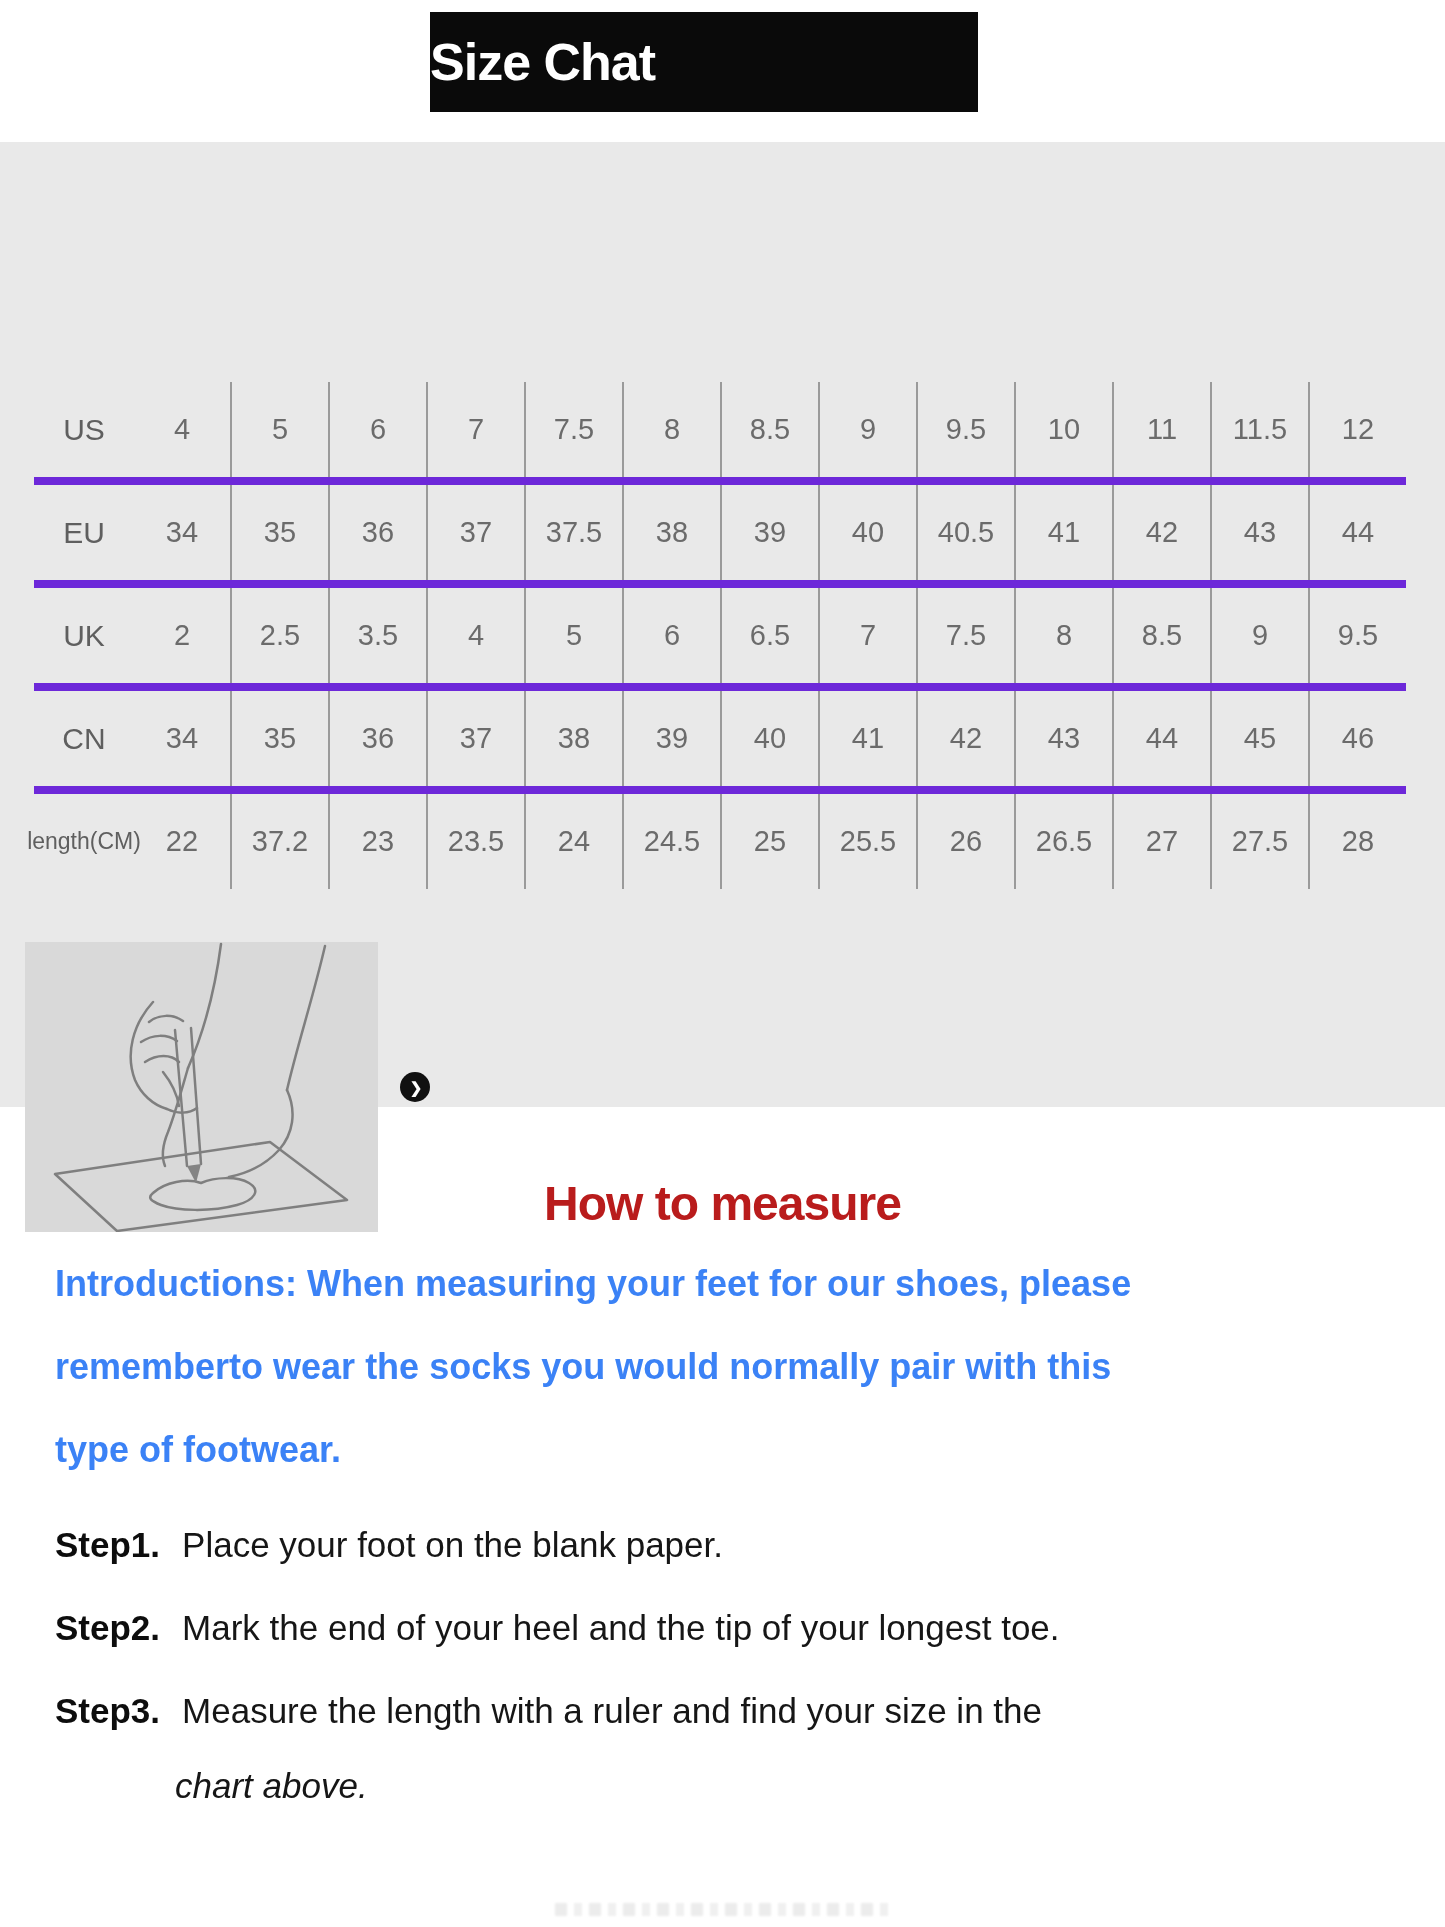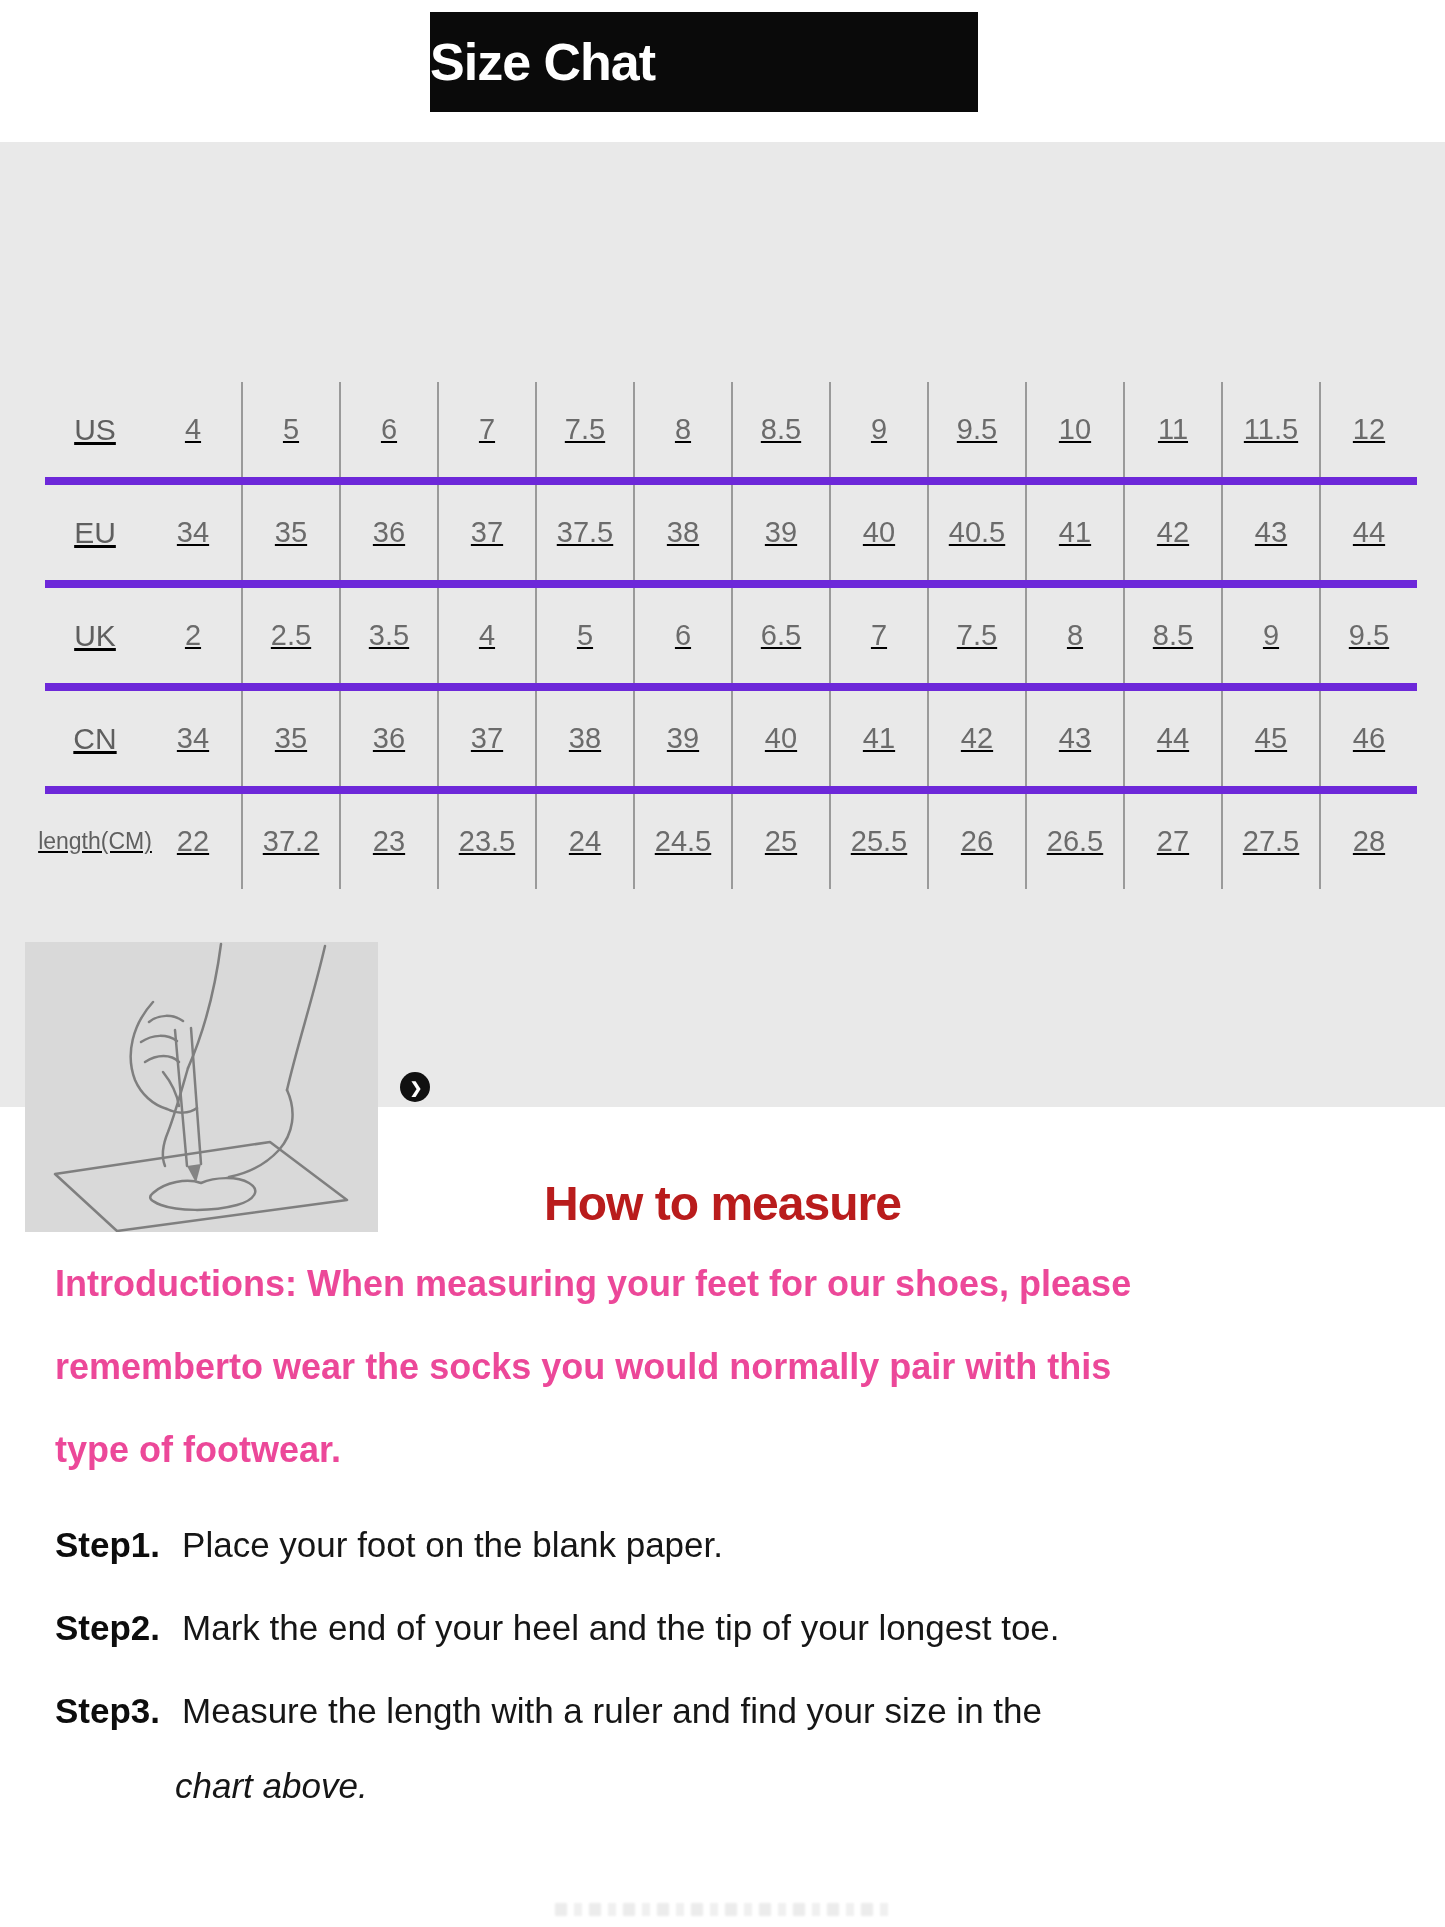--- a/index.html
+++ b/index.html
@@ -9,42 +9,42 @@
 
   
   .header-band{left:430px;top:12px;width:548px;height:100px;background:#0a0a0a;
     display:flex;align-items:center;justify-content:flex-start;}
   .header-band .title{color:#ffffff;font-size:52px;font-weight:700;letter-spacing:-1px;}
 
   
   .panel{left:0;top:142px;width:1445px;height:965px;background:#e9e9e9;}
 
   
-  .size-table{position:absolute;left:45px;top:240px;width:1372px;text-decoration:underline;}
+  .size-table{position:absolute;left:34px;top:240px;width:1372px;}
   .trow{display:flex;align-items:stretch;height:95px;}
   .trow + .trow{border-top:8px solid #6d28d9;}
   .tlabel{width:100px;flex:0 0 100px;display:flex;align-items:center;justify-content:center;
     font-size:30px;color:#5f5f5f;white-space:nowrap;}
   .trow:last-child .tlabel{font-size:23px;}
   .tcell{flex:1;display:flex;align-items:center;justify-content:center;
     font-size:29px;color:#6b6b6b;}
   .tcell + .tcell{border-left:2px solid #9a9a9a;}
 
   
   .illus-box{background:#d9d9d9;}
   .illus-1{left:25px;top:800px;width:353px;height:290px;}
   .illus-2{left:457px;top:800px;width:338px;height:290px;}
   .arrow-dot{left:400px;top:930px;width:30px;height:30px;border-radius:50%;background:#111111;
     display:flex;align-items:center;justify-content:center;}
   .arrow-dot span{color:#ffffff;font-size:15px;font-weight:700;line-height:1;transform:translateX(1px);}
 
   
   .h2m-heading{left:0;top:1176px;width:1445px;text-align:center;
     font-size:48px;font-weight:700;color:#b91c1c;letter-spacing:-1px;}
-  .intro-line{left:55px;width:1340px;font-size:36px;font-weight:700;color:#ec4899;white-space:nowrap;}
+  .intro-line{left:55px;width:1340px;font-size:36px;font-weight:700;color:#3b82f6;white-space:nowrap;}
   .intro-1{top:1263px;} .intro-2{top:1346px;} .intro-3{top:1429px;}
   .step-line{left:55px;width:1360px;font-size:35px;color:#161616;white-space:nowrap;margin-top:8px;}
   .step-line b{font-weight:700;color:#0d0d0d;margin-right:22px;}
   .step-1{top:1517px;} .step-2{top:1600px;} .step-3{top:1683px;}
   .step-cont{left:175px;top:1766px;font-size:35px;color:#161616;font-style:italic;}
 
   
   .watermark-frag{left:555px;top:1903px;width:340px;height:13px;opacity:0.55;
     background:repeating-linear-gradient(90deg,#dedede 0 12px,transparent 12px 19px,
       #e4e4e4 19px 27px,transparent 27px 34px);

